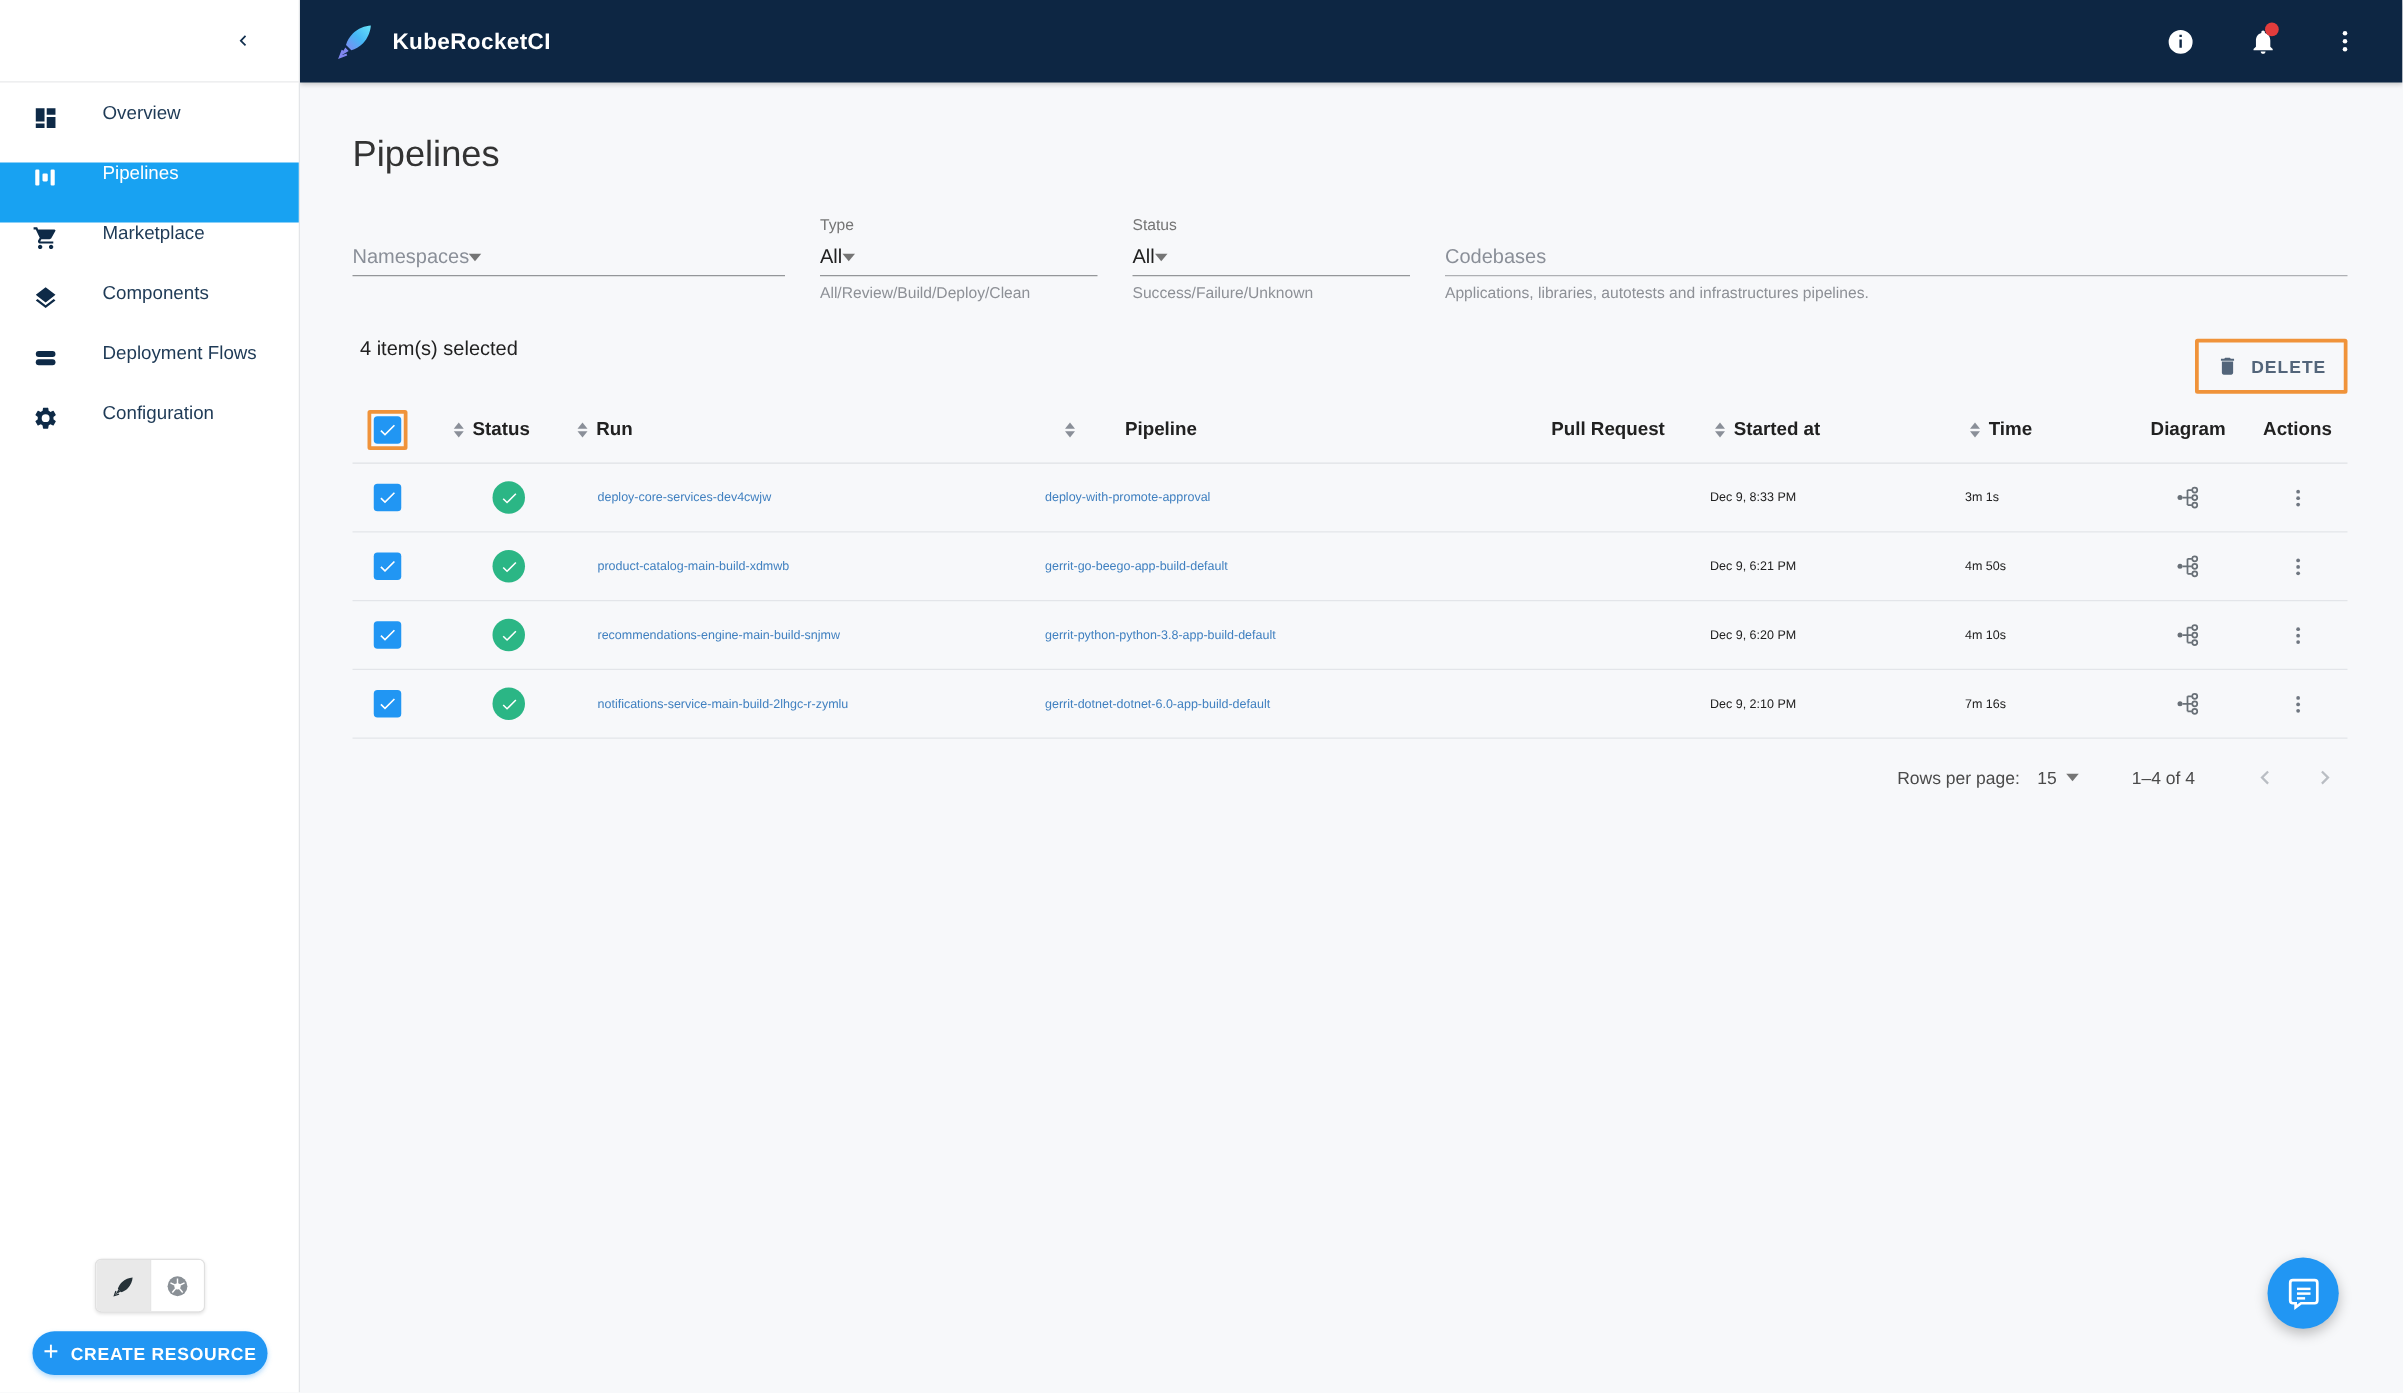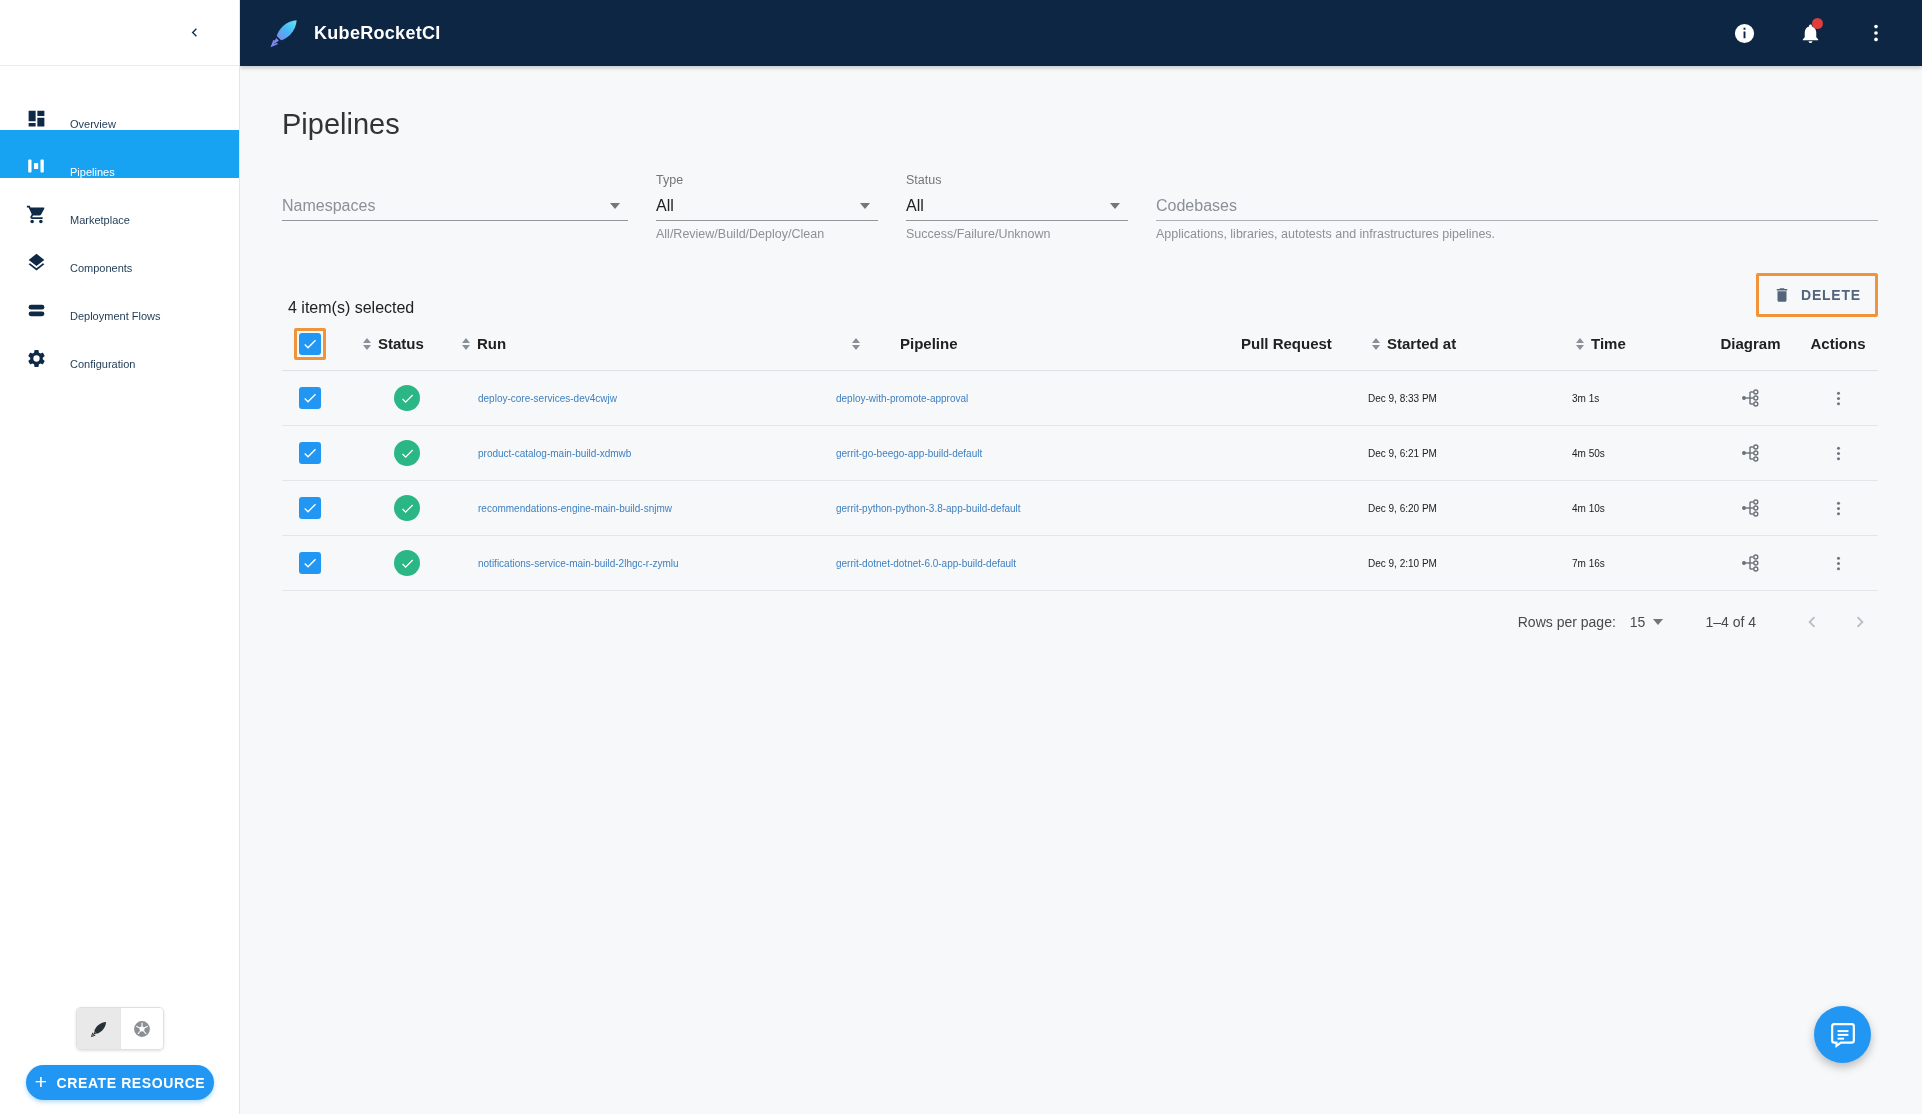--- a/index.html
+++ b/index.html
@@ -15,21 +15,21 @@
   .appbar-icons { display:flex; align-items:center; gap:26px; }
   .abtn { width:40px; height:40px; display:flex; align-items:center; justify-content:center; cursor:pointer; position:relative; }
   .bell-dot { position:absolute; top:5px; right:7px; width:11px; height:11px; border-radius:50%; background:#e23c3c; }
 
   
   .sidebar { position:absolute; left:0; top:0; width:240px; height:1114px; background:#ffffff;
              border-right:1px solid #e3e5e8; z-index:6; }
   .sidebar-head { height:66px; border-bottom:1px solid #e9eaec; display:flex; align-items:center; justify-content:flex-end; padding-right:28px; }
   .collapse-btn { width:34px; height:34px; display:flex; align-items:center; justify-content:center; cursor:pointer; }
   .nav { margin-top:16px; }
-  .nav-item { height:48px; display:flex; align-items:flex-end; gap:22px; padding-left:24px; cursor:pointer; color:#1e3a56; font-size:11px; }
+  .nav-item { height:48px; display:flex; align-items:flex-start; gap:34px; padding-left:24px; cursor:pointer; color:#1e3a56; font-size:15px; }
   .nav-item svg { flex:0 0 auto; }
   .nav-item.selected { background:var(--selected-blue,#18a2f2); color:#ffffff; }
   .nav-icon { width:24px; height:24px; display:flex; align-items:center; justify-content:center; }
 
   .env-toggle { position:absolute; left:76px; bottom:64px; display:flex; background:#ffffff; border:1px solid #e0e0e0;
                 border-radius:5px; box-shadow:0 1px 3px rgba(0,0,0,.12); overflow:hidden; }
   .env-btn { width:43px; height:41px; display:flex; align-items:center; justify-content:center; cursor:pointer; background:#ffffff; }
   .env-btn.active { background:#e9e9e9; }
   .env-btn + .env-btn { border-left:1px solid #e6e6e6; }
 
@@ -40,32 +40,32 @@
 
   
   .main { position:absolute; left:240px; top:66px; right:0; bottom:0; padding:0 44px 0 42px; }
   .page-title { margin-top:42px; font-size:29px; font-weight:400; color:#333333; }
   .page-subtitle { margin-top:13px; font-size:16px; color:#3c3c3c; }
 
   
   .filters { margin-top:32px; display:flex; align-items:flex-start; }
   .filter { display:flex; flex-direction:column; }
   .f-label { height:18px; font-size:12.5px; color:#757575; }
-  .f-value-row { height:30px; display:flex; align-items:center; justify-content:space-between; border-bottom:1px solid #949699; }
+  .f-value-row { height:30px; display:flex; align-items:center; border-bottom:1px solid #949699; }
   .f-value { font-size:16px; color:#212121; }
   .f-placeholder { font-size:16px; color:#8a8f98; }
   .f-helper { margin-top:6px; font-size:12.5px; color:#8d9096; }
   .f-arrow { width:0; height:0; border-left:5px solid transparent; border-right:5px solid transparent; border-top:6px solid #757575; margin-right:8px; }
   .w-namespaces { width:346px; margin-right:28px; }
   .w-type { width:222px; margin-right:28px; }
   .w-status { width:222px; margin-right:28px; }
   .w-codebases { flex:1; }
 
   
-  .selbar { margin-top:30px; height:46px; display:flex; align-items:flex-end; justify-content:space-between; }
+  .selbar { margin-top:30px; height:46px; display:flex; align-items:flex-start; justify-content:space-between; }
   .sel-count { font-size:16px; color:#212121; padding-left:6px; }
   .annot { border:3px solid var(--highlight,#f0933a); border-radius:2px; }
   .delete-wrap { padding:2px; }
   .delete-btn { display:flex; align-items:center; gap:10px; background:transparent; border:none; cursor:pointer;
                 font-family:inherit; font-size:14px; font-weight:bold; letter-spacing:.8px; color:#53657a; padding:8px 12px; }
 
   
   .table { width:1596px; }
   .trow, .thead { display:grid; grid-template-columns:56px 120px 370px 400px 120px 220px 135px 95px 80px; align-items:center; }
   .thead { height:54px; border-bottom:1px solid #dfe1e5; }

